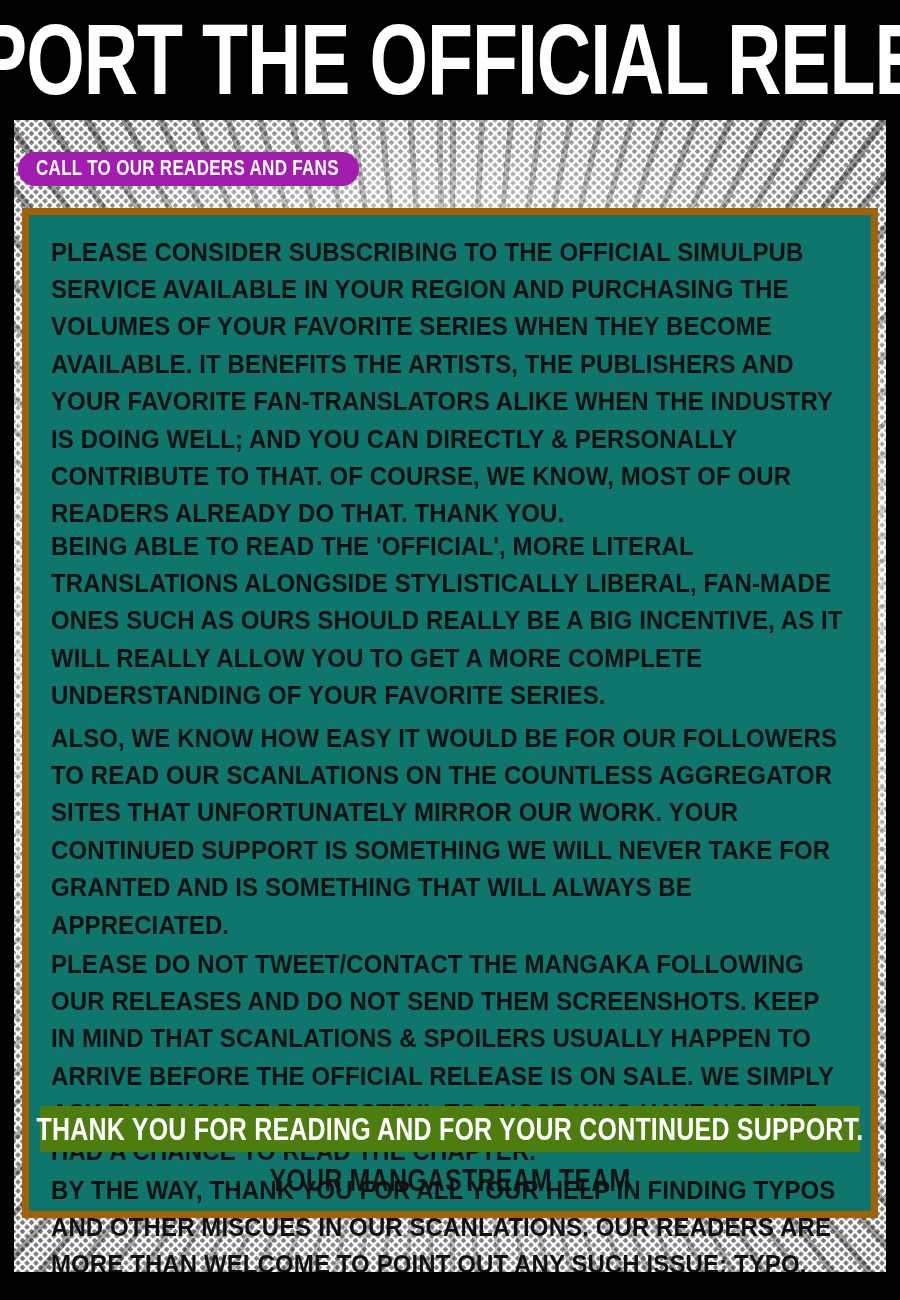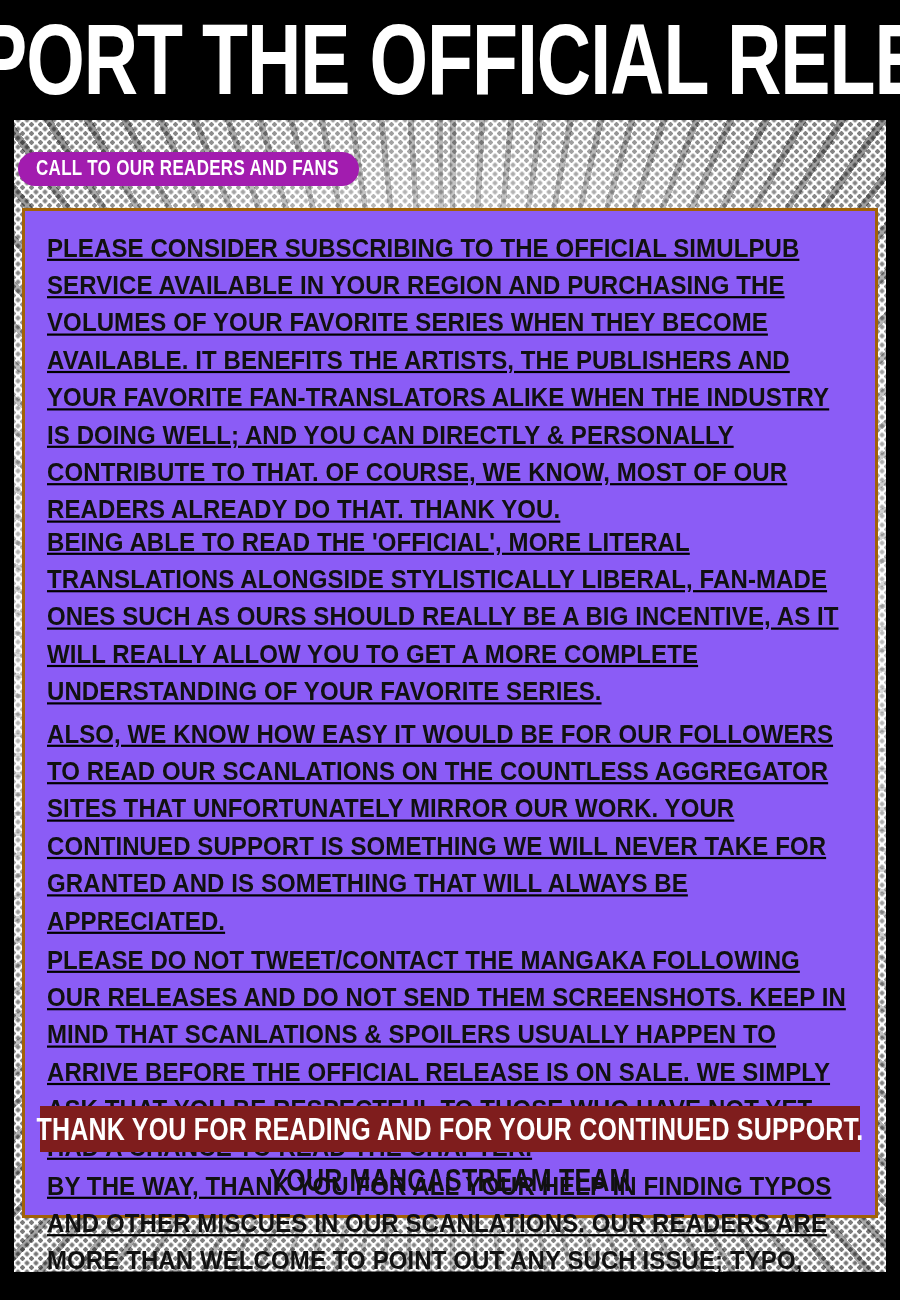--- a/index.html
+++ b/index.html
@@ -95,46 +95,45 @@
     white-space: nowrap;
   }
 
   
   .card {
     position: absolute;
     left: 22px;
     top: 208px;
     width: 856px;
     height: 1010px;
-    background: #8b5cf6;
-    border: 3px solid #a16207;
+    background: #0f766e;
+    border: 7px solid #a16207;
     box-sizing: border-box;
     padding: 18px 22px 0 22px;
-    text-decoration: underline;
   }
   .body-text p {
     margin: 0 0 22px 0;
     color: #111111;
     font-weight: bold;
     font-size: 24px;
     line-height: 34px;
     letter-spacing: 0.1px;
     transform: scaleY(1.1);
     transform-origin: left top;
   }
   .body-text p:last-child { margin-bottom: 0; }
 
   
   .footer-strip {
     position: absolute;
     left: 40px;
     top: 1106px;
     width: 820px;
     height: 46px;
-    background: #7f1d1d;
+    background: #4d7c0f;
     display: flex;
     align-items: center;
     justify-content: center;
   }
   .footer-strip span {
     color: #ffffff;
     font-weight: bold;
     font-size: 25px;
     letter-spacing: 0.2px;
     transform: scaleY(1.22);

